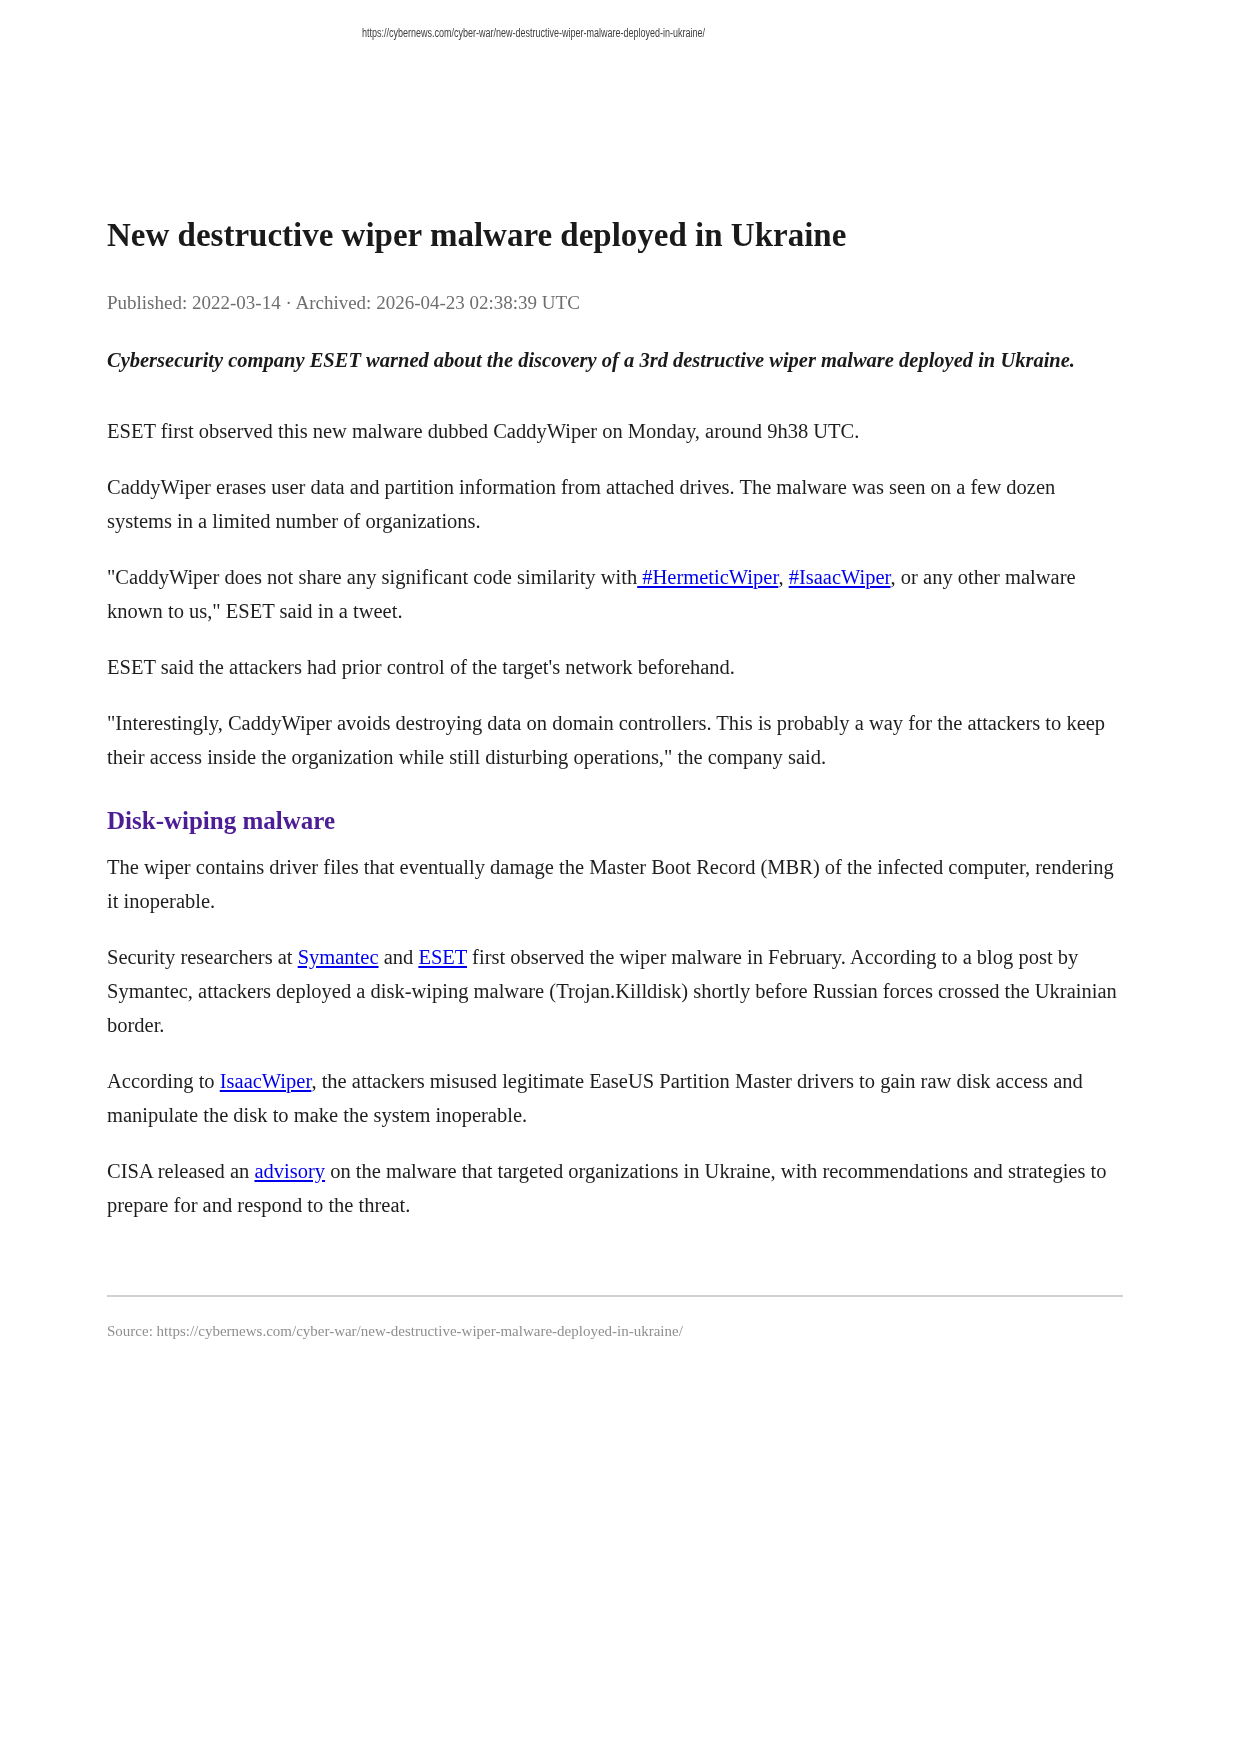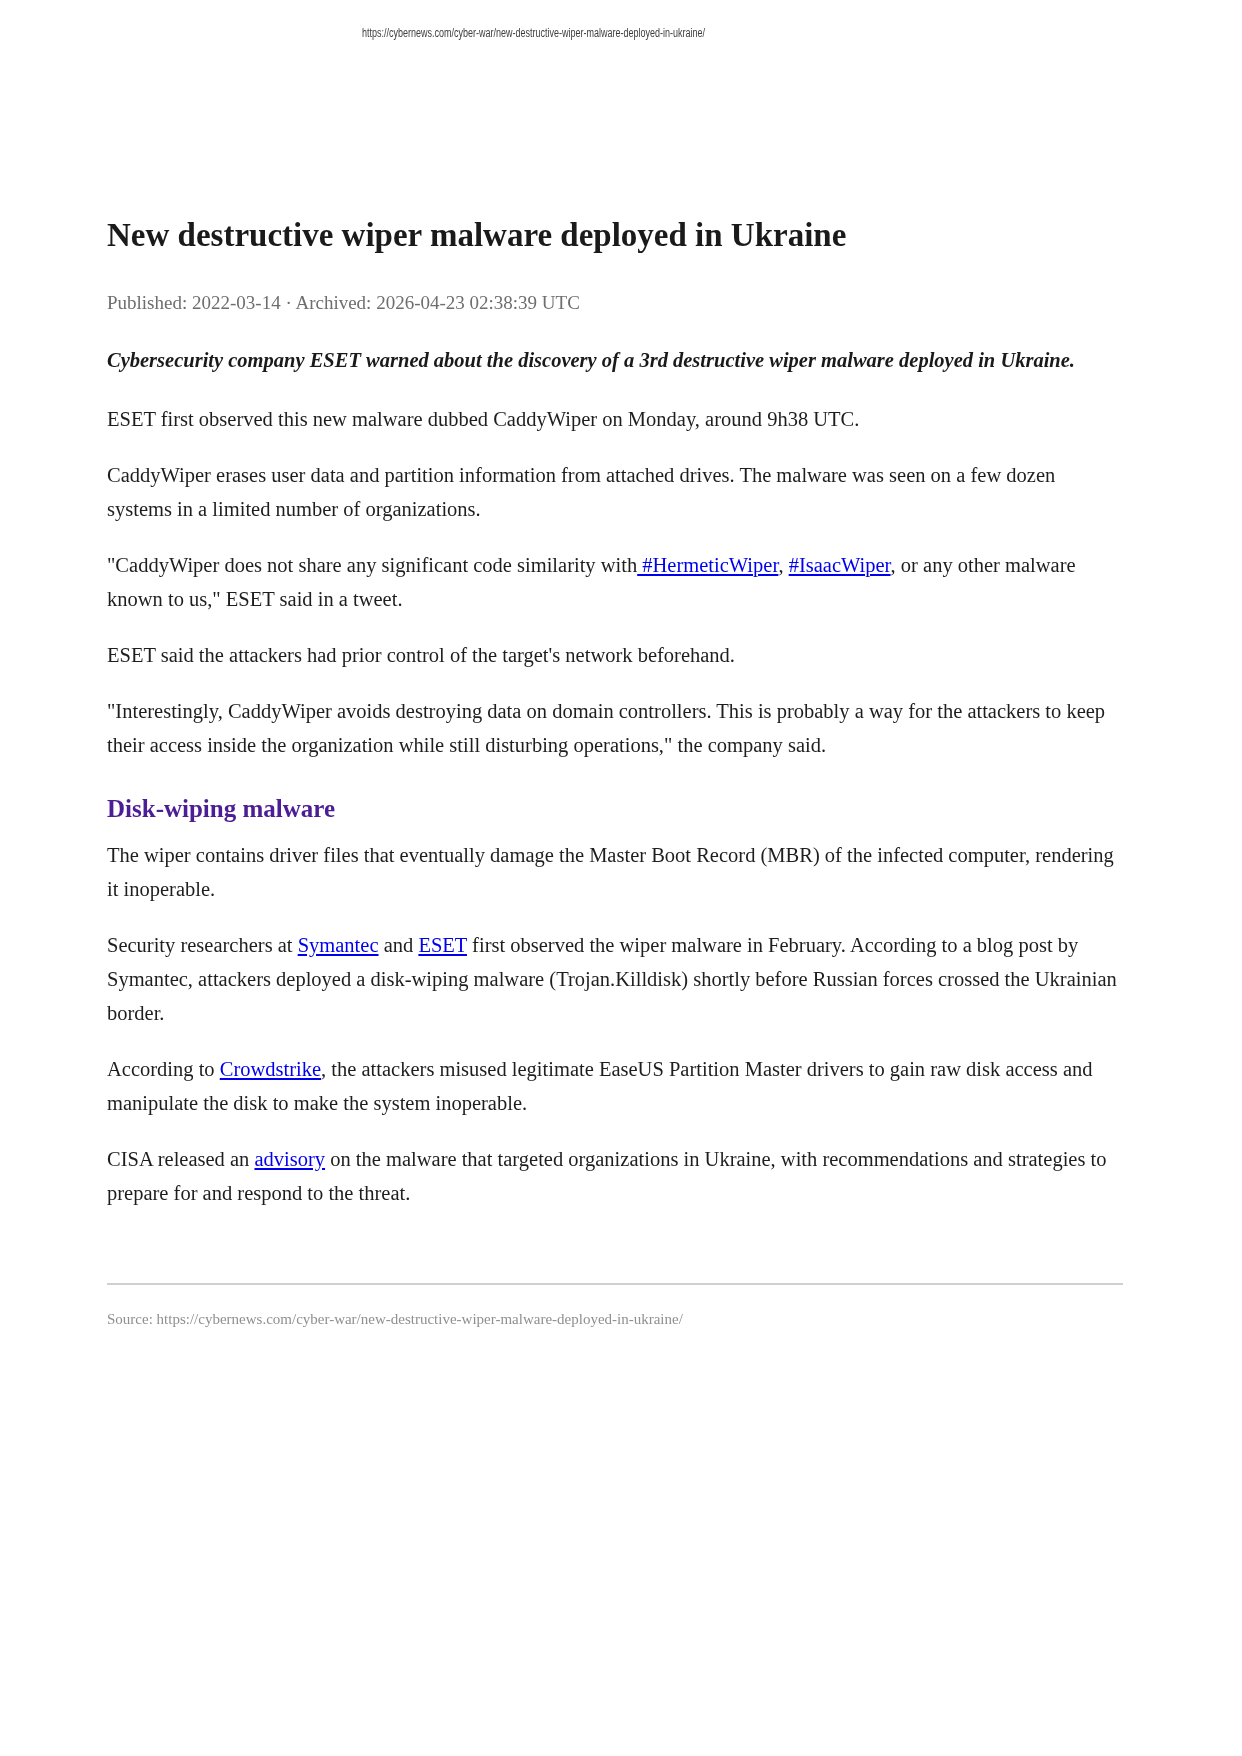--- a/index.html
+++ b/index.html
@@ -42,21 +42,21 @@
     color: #6e6e6e;
   }
   .article-lede {
     margin: 28px 0 0 0;
     font-size: 20.5px;
     line-height: 35px;
     font-weight: bold;
     font-style: italic;
     color: #1a1a1a;
   }
-  .article-body { margin-top: 24px; }
+  .article-body { margin-top: 36px; }
   .article-body p {
     margin: 0 0 22px 0;
     font-size: 20.5px;
     line-height: 34px;
     color: #1e1e1e;
   }
   .article-body h2 {
     margin: 32px 0 14px 0;
     font-size: 25px;
     line-height: 30px;
@@ -105,21 +105,21 @@
 
   <div class="article-body">
       <p>ESET first observed this new malware dubbed CaddyWiper on Monday, around 9h38 UTC.</p>
       <p>CaddyWiper erases user data and partition information from attached drives. The malware was seen on a few dozen systems in a limited number of organizations.</p>
       <p>"CaddyWiper does not share any significant code similarity with<a href="#"> #HermeticWiper</a>, <a href="#">#IsaacWiper</a>, or any other malware known to us," ESET said in a tweet.</p>
       <p>ESET said the attackers had prior control of the target's network beforehand.</p>
       <p>"Interestingly, CaddyWiper avoids destroying data on domain controllers. This is probably a way for the attackers to keep their access inside the organization while still disturbing operations," the company said.</p>
       <h2>Disk-wiping malware</h2>
       <p>The wiper contains driver files that eventually damage the Master Boot Record (MBR) of the infected computer, rendering it inoperable.</p>
       <p>Security researchers at <a href="#">Symantec</a> and <a href="#">ESET</a> first observed the wiper malware in February. According to a blog post by Symantec, attackers deployed a disk-wiping malware (Trojan.Killdisk) shortly before Russian forces crossed the Ukrainian border.</p>
-      <p>According to <a href="#">Crowdstrike</a>, the attackers misused legitimate EaseUS Partition Master drivers to gain raw disk access and manipulate the disk to make the system inoperable.</p>
+      <p>According to <a href="#">IsaacWiper</a>, the attackers misused legitimate EaseUS Partition Master drivers to gain raw disk access and manipulate the disk to make the system inoperable.</p>
       <p>CISA released an <a href="#">advisory</a> on the malware that targeted organizations in Ukraine, with recommendations and strategies to prepare for and respond to the threat.</p>
     </div>
 
   <hr class="source-divider">
 
   <div class="source-line">Source: https://cybernews.com/cyber-war/new-destructive-wiper-malware-deployed-in-ukraine/</div>
 
 </div>
 
 <div class="print-footer">Page 1 of 1</div>

